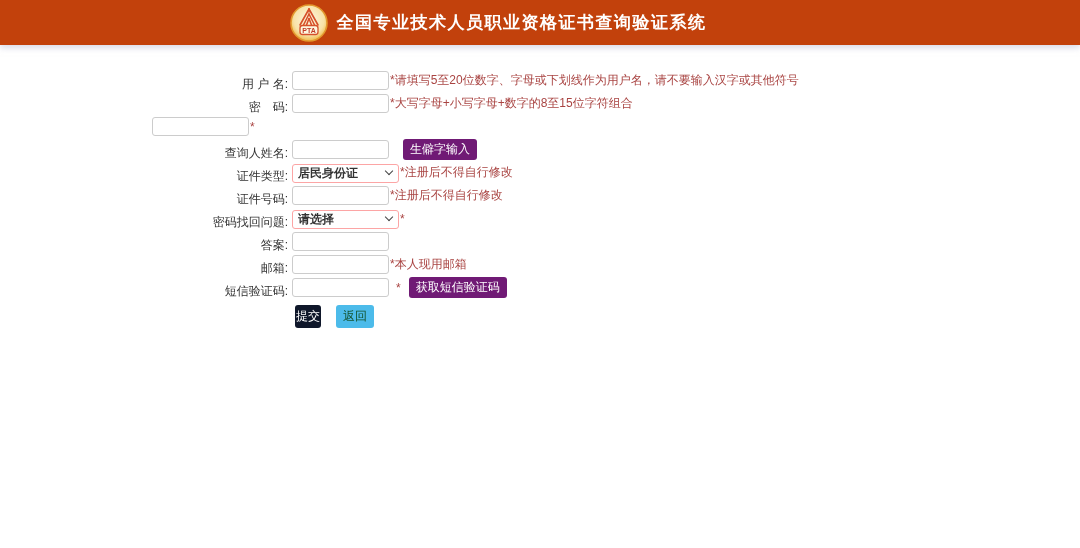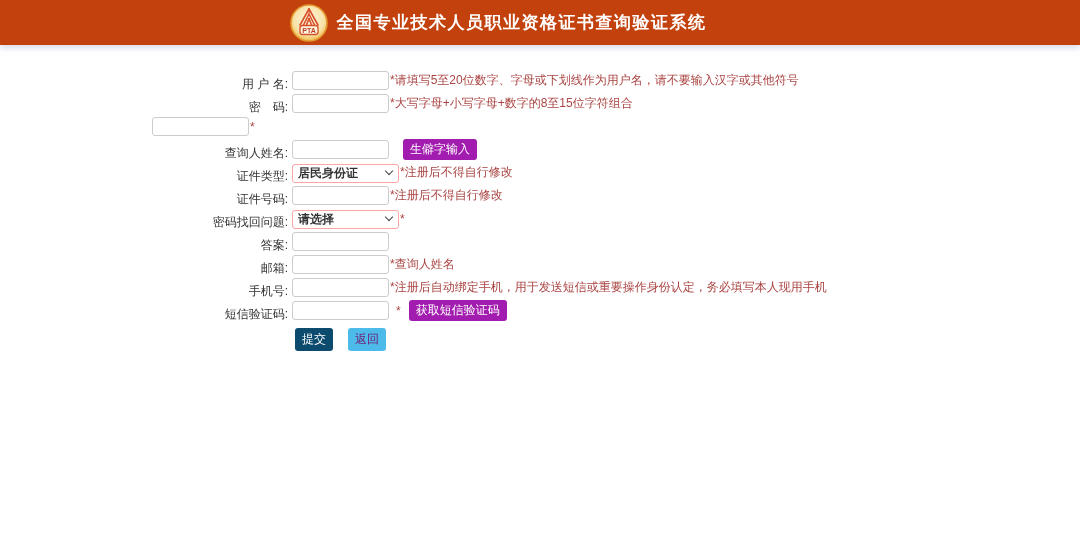--- a/index.html
+++ b/index.html
@@ -108,51 +108,51 @@
   .asterisk {
     margin-left: 7px;
     font-size: 12px;
     color: #a94442;
   }
   .btn-blue {
     margin-left: 14px;
     height: 21px;
     border: none;
     border-radius: 3px;
-    background: #a21caf;
+    background: #701a75;
     color: #ffffff;
     font-size: 12px;
     padding: 0 7px;
     cursor: pointer;
     font-family: "Liberation Sans", "DejaVu Sans", sans-serif;
   }
   .btn-sms { margin-left: 8px; }
   .actions {
     display: flex;
     align-items: center;
     margin-top: 8px;
     margin-left: 147px;
   }
   .btn-submit {
     height: 23px;
     border: none;
     border-radius: 3px;
-    background: #0c4a6e;
+    background: #0f172a;
     color: #ffffff;
     font-size: 12px;
-    padding: 0 7px;
+    padding: 0 1px;
     cursor: pointer;
     font-family: "Liberation Sans", "DejaVu Sans", sans-serif;
   }
   .btn-back {
     height: 23px;
     border: none;
     border-radius: 3px;
     background: #4cbbea;
-    color: #701a75;
+    color: #14532d;
     font-size: 12px;
     padding: 0 7px;
     margin-left: 15px;
     cursor: pointer;
     font-family: "Liberation Sans", "DejaVu Sans", sans-serif;
   }
 </style>
 </head>
 <body>
 
@@ -235,28 +235,23 @@
   </div>
 
   <div class="row">
     <span class="field-label">答案:</span>
     <input class="txt" type="text" value="" style="">
   </div>
 
   <div class="row">
     <span class="field-label">邮箱:</span>
     <input class="txt" type="text" value="" style="">
-    <span class="field-hint">*查询人姓名</span>
-  </div>
-
-  <div class="row">
-    <span class="field-label">手机号:</span>
-    <input class="txt" type="text" value="" style="">
-    <span class="field-hint">*注册后自动绑定手机，用于发送短信或重要操作身份认定，务必填写本人现用手机</span>
-  </div>
+    <span class="field-hint">*本人现用邮箱</span>
+  </div>
+
 
   <div class="row">
     <span class="field-label">短信验证码:</span>
     <input class="txt" type="text" value="" style="">
     <span class="asterisk">*</span>
     <button class="btn-blue btn-sms">获取短信验证码</button>
   </div>
 
   <div class="actions">
     <button class="btn-submit">提交</button>

